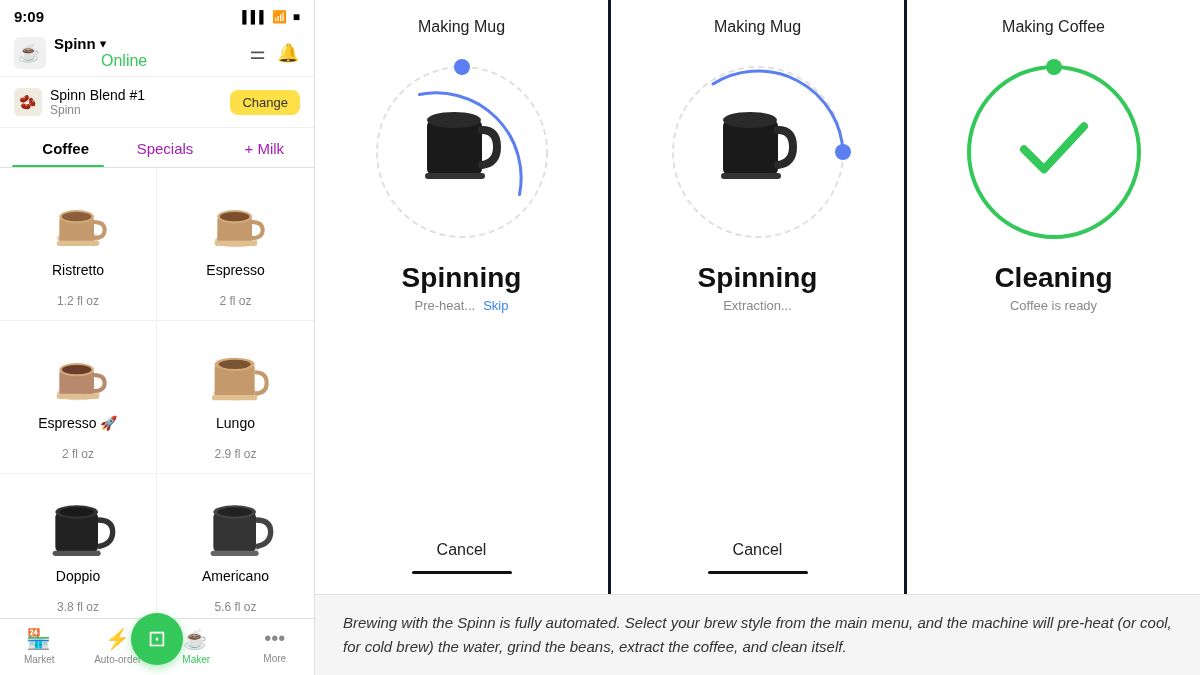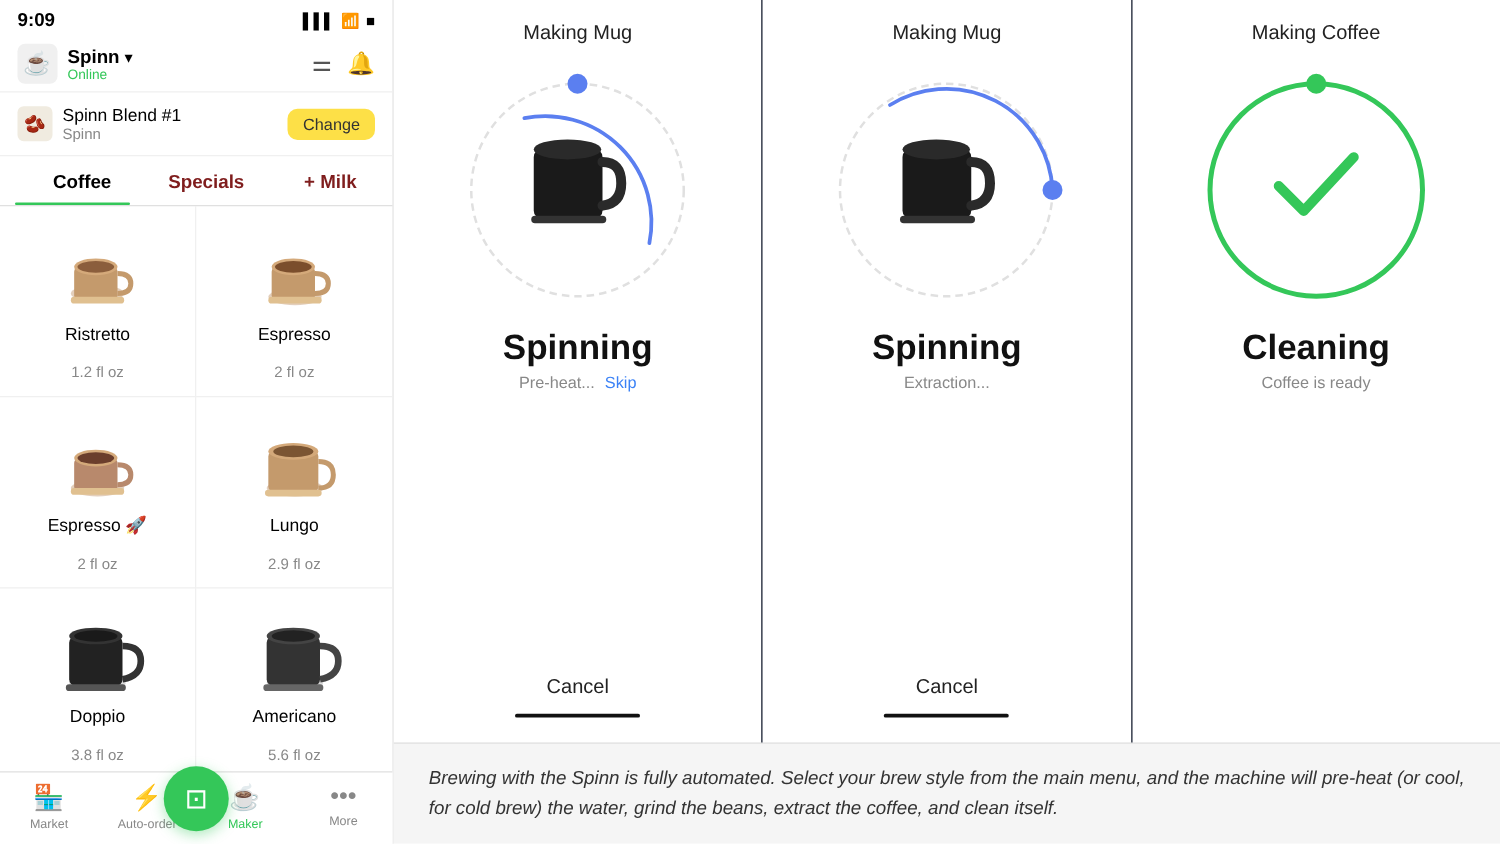--- a/index.html
+++ b/index.html
@@ -40,21 +40,21 @@
       padding: 6px 14px 6px 14px;
       border-bottom: 1px solid #f0f0f0;
     }
     .device-info { display: flex; align-items: center; gap: 8px; }
     .device-icon {
       width: 32px; height: 32px; background: #f0f0f0; border-radius: 6px;
       display: flex; align-items: center; justify-content: center; font-size: 18px;
     }
     .device-name { font-size: 15px; font-weight: 600; color: #000; }
     .device-dropdown { font-size: 13px; color: #000; }
-    .device-status { font-size: 11px; color: #34c759; font-weight: 500; }
+    .device-status { font-size: 16px; color: #34c759; font-weight: 500; margin-left: 47px; }
     .device-actions { display: flex; gap: 12px; align-items: center; }
     .icon-btn { font-size: 18px; color: #555; background: none; border: none; cursor: pointer; }
 
     .blend-bar {
       display: flex;
       align-items: center;
       justify-content: space-between;
       padding: 10px 14px;
       border-bottom: 1px solid #f0f0f0;
     }
@@ -69,21 +69,21 @@
       background: #fde047; border: none; border-radius: 8px;
       padding: 5px 12px; font-size: 13px; font-weight: 500; cursor: pointer; color: #333;
     }
 
     .tabs {
       display: flex;
       border-bottom: 1px solid #e0e0e0;
     }
     .tab {
       flex: 1; text-align: center; padding: 12px 0 10px;
-      font-size: 15px; font-weight: 700; color: #7f1d1d; cursor: pointer; position: relative;
+      font-size: 15px; font-weight: 400; color: #a21caf; cursor: pointer; position: relative;
     }
     .tab.active { color: #000; font-weight: 600; padding-left: 16px; }
     .tab.active::after {
       content: ''; position: absolute; bottom: 0; left: 10%; right: 10%;
       height: 2px; background: #34c759; border-radius: 2px;
     }
 
     .coffee-grid {
       display: grid;
       grid-template-columns: 1fr 1fr;
@@ -136,21 +136,21 @@
       flex: 1;
       padding: 0;
     }
 
     .stage {
       flex: 1;
       display: flex;
       flex-direction: column;
       align-items: center;
       padding: 18px 0 0;
-      border-right: 1px solid #0f172a;
+      border-right: 3px solid #0f172a;
       position: relative;
     }
     .stage:last-child { border-right: none; }
 
     .stage-title {
       font-size: 16px;
       font-weight: 500;
       color: #222;
       margin-bottom: 16px;
     }

